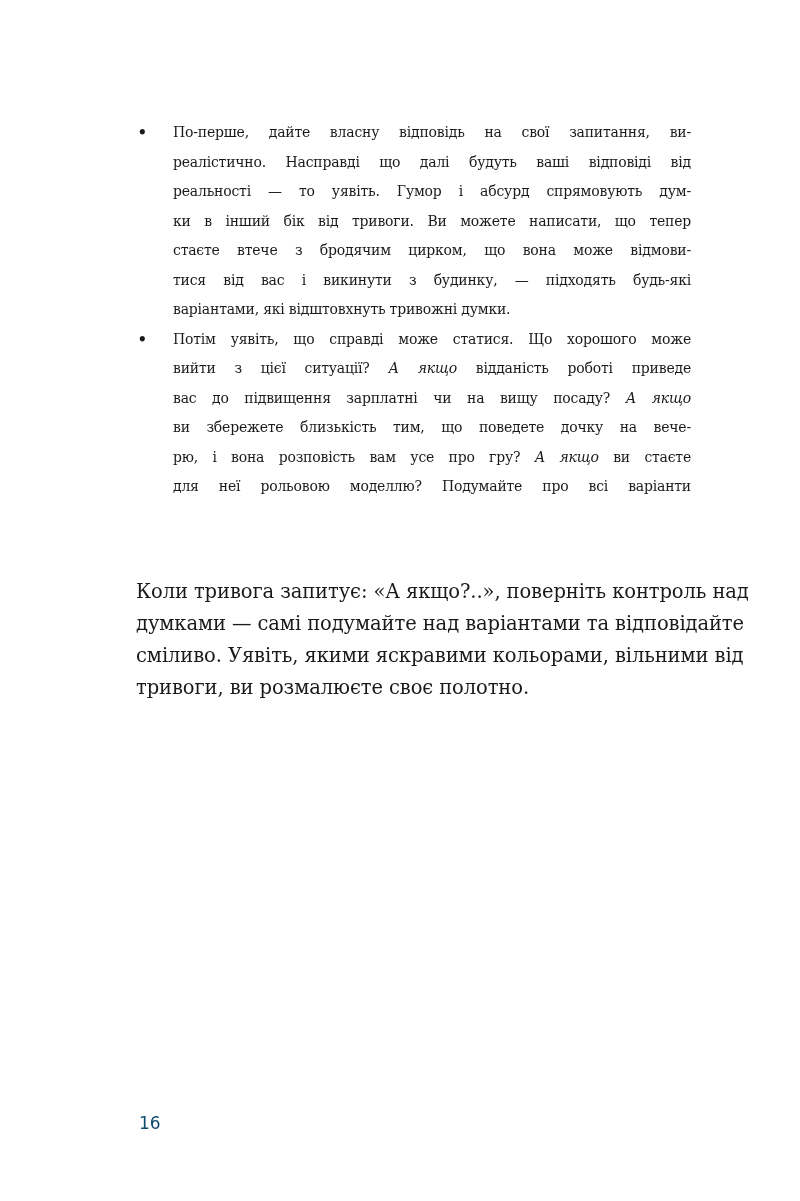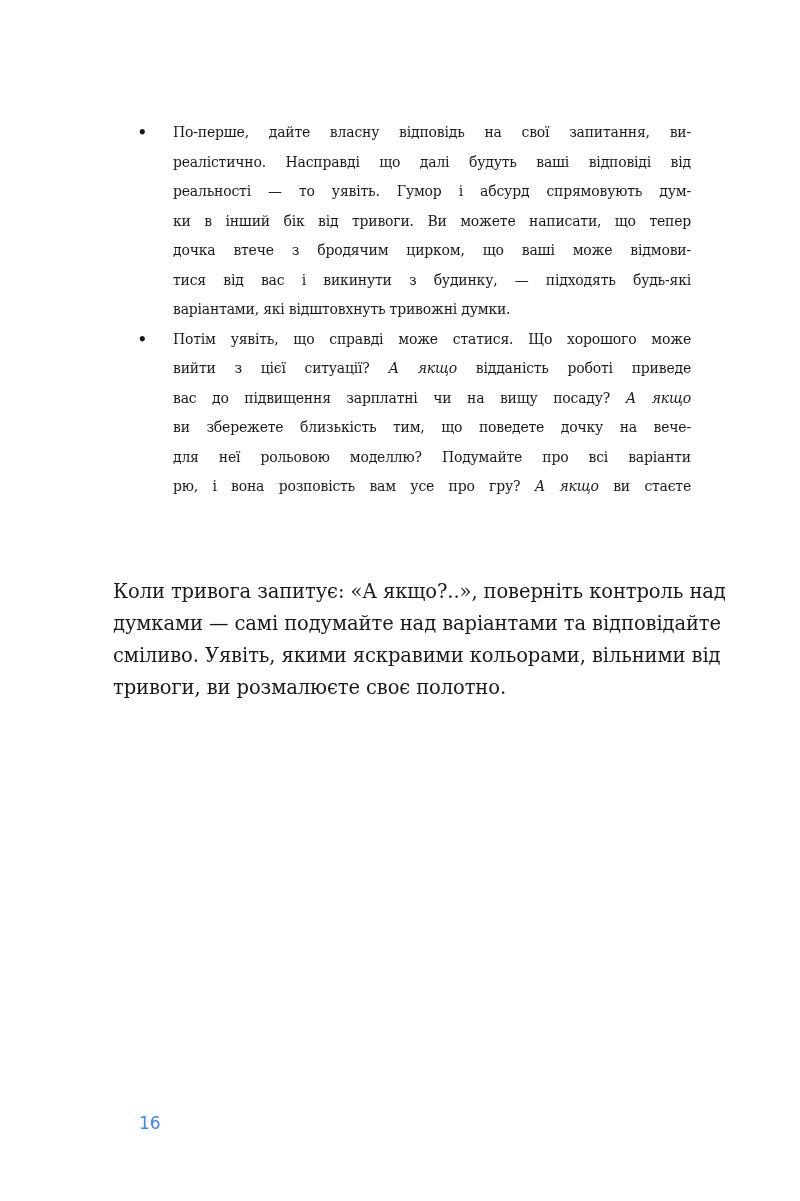--- a/index.html
+++ b/index.html
@@ -5,48 +5,48 @@
   html, body { margin:0; padding:0; background:#ffffff; }
   body { width:800px; height:1201px; position:relative; overflow:hidden;
          font-family:"DejaVu Serif", "Liberation Serif", serif; color:#1a1a1a; }
   .page { position:absolute; left:0; top:0; width:800px; height:1201px; }
   .bullets { position:absolute; left:113px; top:118px; width:578px; margin:0; padding:0; list-style:none; }
   .bullet-item { position:relative; padding-left:60px; margin:0; }
   .bullet-dot { position:absolute; left:24px; top:0; font-size:18px; line-height:29.5px; }
   .line { display:block; font-size:14px; line-height:29.5px; white-space:nowrap; letter-spacing:-0.2px; }
   .line.j { text-align:justify; text-align-last:justify; }
   .para { position:absolute; left:113px; top:576px; width:578px; }
-  .para .line { font-size:19.5px; line-height:32px; letter-spacing:-0.1px; }
+  .para .line { font-size:19.5px; line-height:32px; letter-spacing:-0.1px;margin-left:23px; }
   em { }
-  .page-number { position:absolute; left:139px; top:1113px; font-size:17px; font-family:"DejaVu Sans", "Liberation Sans", sans-serif; color:#3b82f6; }
+  .page-number { position:absolute; left:139px; top:1113px; font-size:17px; font-family:"DejaVu Sans", "Liberation Sans", sans-serif; color:#0c4a6e; }
 </style>
 </head>
 <body>
 
 <div class="page">
 
   <ul class="bullets">
     <li class="bullet-item">
       <span class="bullet-dot">•</span>
       <span class="line j">По-перше, дайте власну відповідь на свої запитання, ви-</span>
       <span class="line j">реалістично. Насправді що далі будуть ваші відповіді від</span>
       <span class="line j">реальності — то уявіть. Гумор і абсурд спрямовують дум-</span>
       <span class="line j">ки в інший бік від тривоги. Ви можете написати, що тепер</span>
-      <span class="line j">дочка втече з бродячим цирком, що ваші може відмови-</span>
+      <span class="line j">стаєте втече з бродячим цирком, що вона може відмови-</span>
       <span class="line j">тися від вас і викинути з будинку, — підходять будь-які</span>
       <span class="line">варіантами, які відштовхнуть тривожні думки.</span>
     </li>
     <li class="bullet-item">
       <span class="bullet-dot">•</span>
       <span class="line j">Потім уявіть, що справді може статися. Що хорошого може</span>
       <span class="line j"><span>вийти з цієї ситуації? </span><em>А якщо</em><span> відданість роботі приведе</span></span>
       <span class="line j"><span>вас до підвищення зарплатні чи на вищу посаду? </span><em>А якщо</em><span></span></span>
       <span class="line j">ви збережете близькість тим, що поведете дочку на вече-</span>
+      <span class="line j"><span>рю, і вона розповість вам усе про гру? </span><em>А якщо</em><span> ви стаєте</span></span>
       <span class="line j">для неї рольовою моделлю? Подумайте про всі варіанти</span>
-      <span class="line j"><span>рю, і вона розповість вам усе про гру? </span><em>А якщо</em><span> ви стаєте</span></span>
     </li>
   </ul>
 
   <div class="para">
     <span class="line j">Коли тривога запитує: «А якщо?..», поверніть контроль над</span>
     <span class="line j">думками — самі подумайте над варіантами та відповідайте</span>
     <span class="line j">сміливо. Уявіть, якими яскравими кольорами, вільними від</span>
     <span class="line">тривоги, ви розмалюєте своє полотно.</span>
   </div>
 

